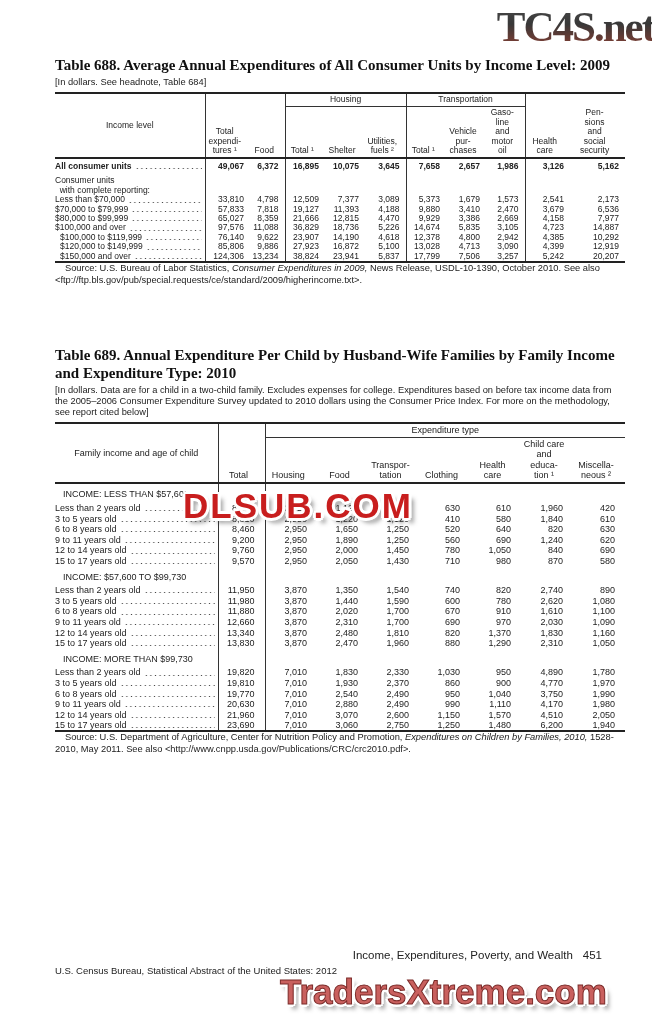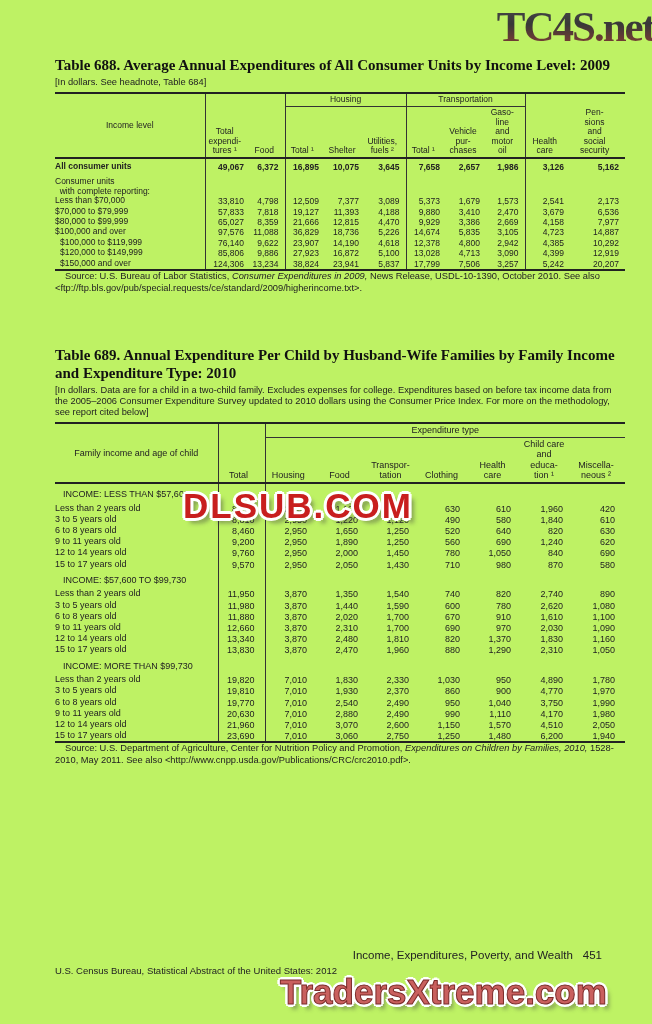--- a/index.html
+++ b/index.html
@@ -1,33 +1,33 @@
 <!DOCTYPE html>
 <html><head>
 <meta charset="utf-8">
 <style>
   html,body{margin:0;padding:0;background:#e8e8e8;}
   .page{
-    position:relative;width:652px;height:1024px;background:#bef264;
+    position:relative;width:652px;height:1024px;background:#ffffff;
     font-family:"Liberation Sans",sans-serif;color:#222;overflow:hidden;
     margin:0 auto;
   }
   
   .stat-table{border-collapse:collapse;table-layout:fixed;width:570px;
     border-top:2px solid #222;border-bottom:2px solid #222;}
   .stat-table thead{border-bottom:2px solid #222;}
   .stat-table th{font-weight:normal;vertical-align:bottom;
     white-space:pre-line;padding:1px 6px 2px 0;}
   .stat-table th.ctr{text-align:center;vertical-align:middle;padding:1px 0 1px 0;}
   .stat-table th.spanner{text-align:center;vertical-align:middle;
     border-bottom:1px solid #333;padding:1px 0 2px 0;}
   .stat-table td{padding:0;vertical-align:bottom;}
   .stat-table td.num{text-align:right;padding-right:6px;}
   .vl{border-left:1px solid #333;}
-  .lw{display:flex;flex-direction:column;}
+  .lw{display:flex;align-items:flex-end;}
   .lbl .txt{white-space:pre-wrap;}
   .dots{flex:1;height:7px;margin:0 3px 1px 3px;
     background-image:radial-gradient(circle,#444 0.7px,transparent 0.95px);
     background-size:4.6px 3px;background-repeat:repeat-x;background-position:0 100%;}
   
   .t688-block{position:absolute;left:55px;top:56px;width:570px;}
   .tbl-title{font-family:"Liberation Serif",serif;font-weight:bold;
     font-size:15px;line-height:18px;margin:0 0 3px 0;color:#111;}
   .headnote{font-size:9.3px;line-height:11px;margin:0 0 4px 0;color:#222;}
   .t688 th,.t688 td{font-size:8.5px;line-height:9.4px;}
@@ -360,21 +360,21 @@
             <td class="lbl">
               <div class="lw">
                 <span class="txt">3 to 5 years old</span>
                 <span class="dots"></span>
               </div>
             </td>
             <td class="num vl">8,810</td>
             <td class="num vl">2,950</td>
             <td class="num">1,220</td>
             <td class="num">1,120</td>
-            <td class="num">490</td>
+            <td class="num">410</td>
             <td class="num">580</td>
             <td class="num">1,840</td>
             <td class="num">610</td>
           </tr>
           <tr>
             <td class="lbl">
               <div class="lw">
                 <span class="txt">6 to 8 years old</span>
                 <span class="dots"></span>
               </div>

